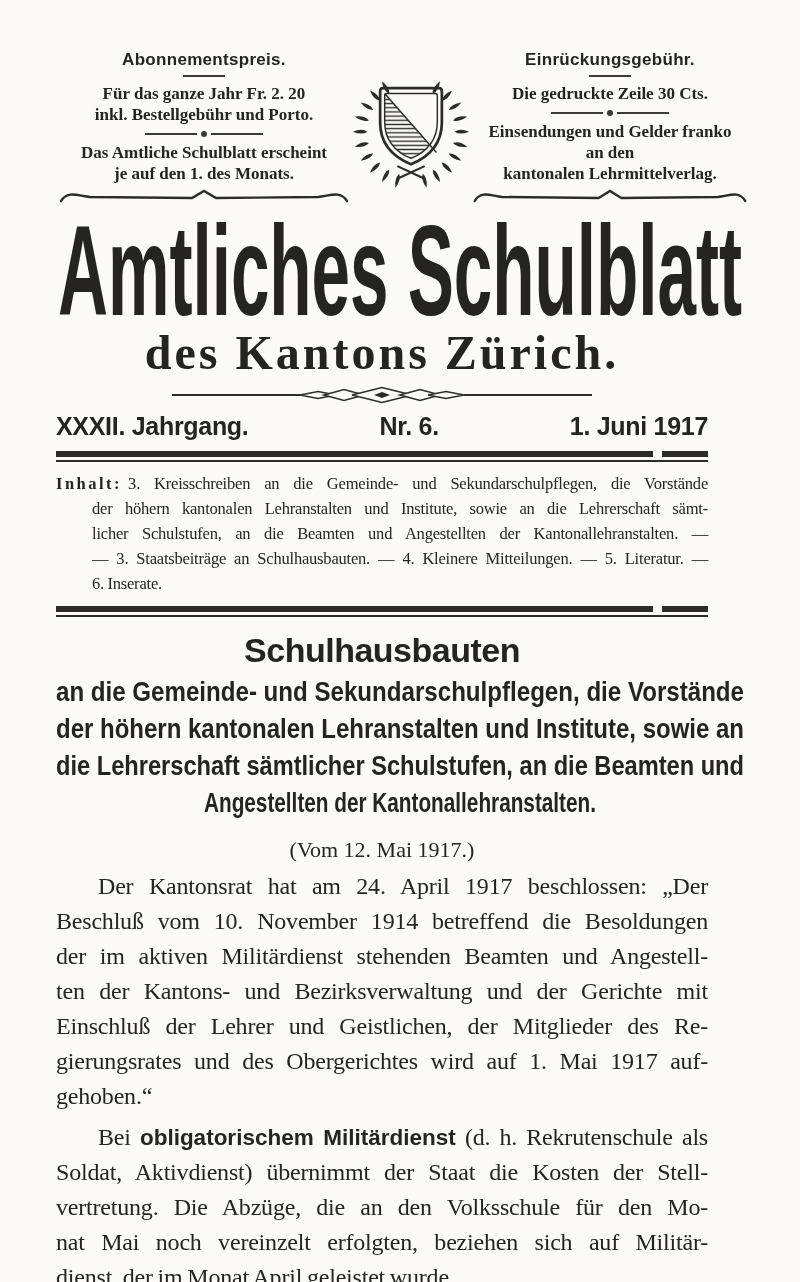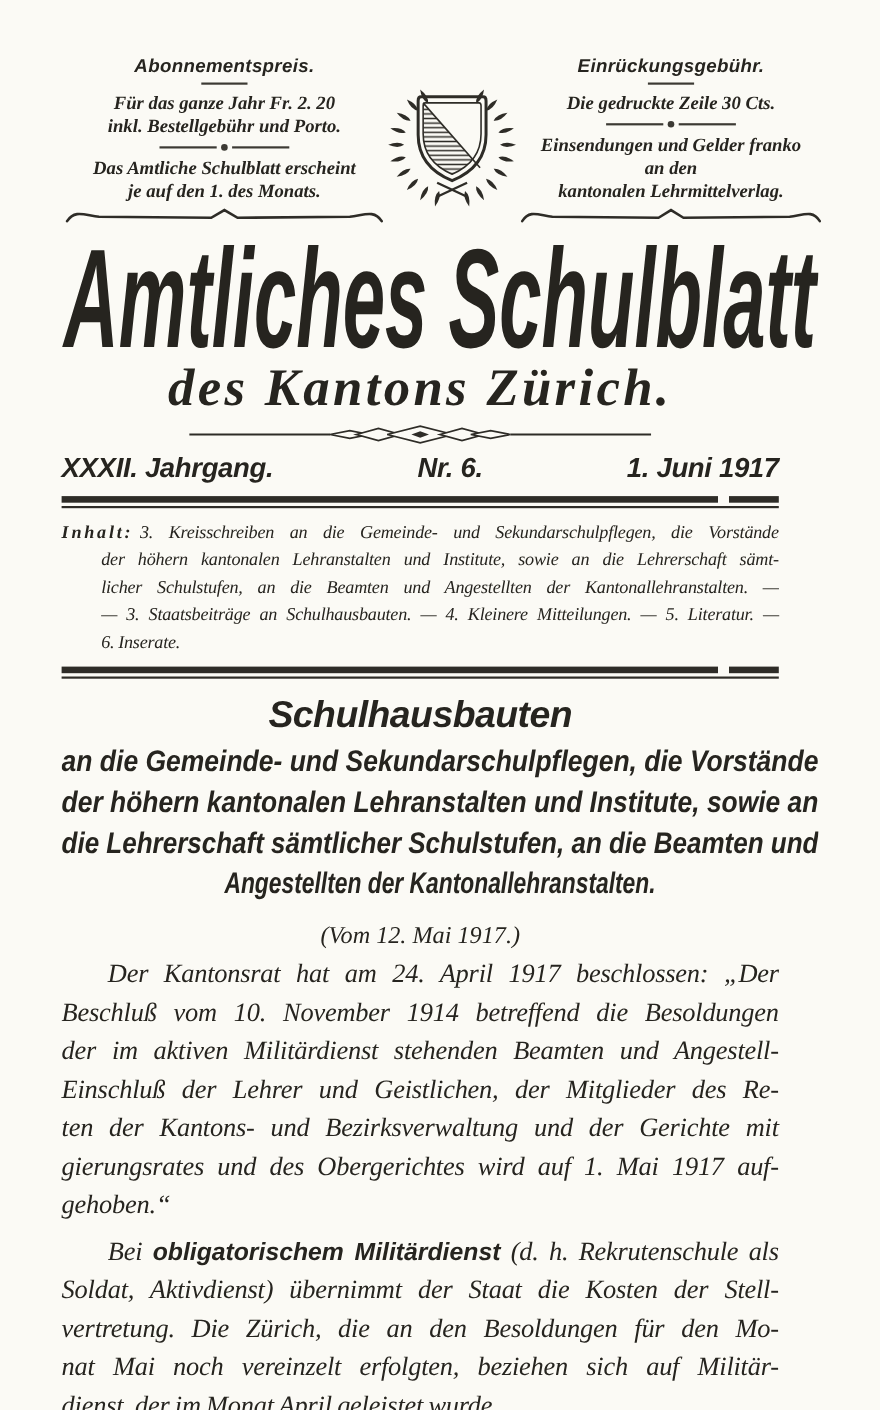--- a/index.html
+++ b/index.html
@@ -1,18 +1,18 @@
 <!DOCTYPE html>
 <html><head>
 <meta charset="utf-8">
 <style>
   html,body{margin:0;padding:0;}
   body{width:800px;height:1282px;overflow:hidden;background:#fbfaf5;
        font-family:"Liberation Serif",serif;color:#26241f;}
-  .page{box-sizing:border-box;width:764px;height:1282px;padding:50px 56px 0;font-style:italic;}
+  .page{box-sizing:border-box;width:764px;height:1282px;padding:50px 56px 0;}
   svg text{fill:#26241f;}
 
   
   .masthead{display:flex;justify-content:space-between;align-items:stretch;}
   .mh-col{display:flex;flex-direction:column;height:154px;text-align:center;}
   .mh-left{width:296px;}
   .mh-right{width:280px;}
   .mh-title{font-family:"Liberation Sans",sans-serif;font-weight:bold;font-size:17px;letter-spacing:.3px;}
   .mh-rule{width:42px;height:2px;background:#3c3a34;margin:5px auto 6px;}
   .mh-line{font-weight:bold;font-size:17px;line-height:21px;}
@@ -196,29 +196,29 @@
     <text x="0" y="101" textLength="688" lengthAdjust="spacingAndGlyphs" font-family="Liberation Sans, sans-serif" font-size="27" font-weight="bold">die Lehrerschaft sämtlicher Schulstufen, an die Beamten und</text>
     <text x="344" y="138" text-anchor="middle" textLength="392" lengthAdjust="spacingAndGlyphs" font-family="Liberation Sans, sans-serif" font-size="27" font-weight="bold">Angestellten der Kantonallehranstalten.</text>
   </svg>
 
   <div class="vom">(Vom 12. Mai 1917.)</div>
 
   <div class="para">
     <div class="bl bl-ind">Der Kantonsrat hat am 24. April 1917 beschlossen: „Der</div>
     <div class="bl">Beschluß vom 10. November 1914 betreffend die Besoldungen</div>
     <div class="bl">der im aktiven Militärdienst stehenden Beamten und Angestell-</div>
+    <div class="bl">ten der Kantons- und Bezirksverwaltung und der Gerichte mit</div>
     <div class="bl">Einschluß der Lehrer und Geistlichen, der Mitglieder des Re-</div>
-    <div class="bl">ten der Kantons- und Bezirksverwaltung und der Gerichte mit</div>
     <div class="bl">gierungsrates und des Obergerichtes wird auf 1. Mai 1917 auf-</div>
     <div class="bl bl-last">gehoben.“</div>
   </div>
 
   <div class="para">
     <div class="bl bl-ind">
       <span>Bei </span><span class="b-sans">obligatorischem Militärdienst</span><span> (d. h. Rekrutenschule als</span>
     </div>
     <div class="bl">Soldat, Aktivdienst) übernimmt der Staat die Kosten der Stell-</div>
-    <div class="bl">vertretung.  Die Zürich, die an den Besoldungen für den Mo-</div>
+    <div class="bl">vertretung.  Die Abzüge, die an den Volksschule für den Mo-</div>
     <div class="bl">nat Mai noch vereinzelt erfolgten, beziehen sich auf Militär-</div>
     <div class="bl bl-last">dienst, der im Monat April geleistet wurde.</div>
   </div>
 
 </div>
 
 </body></html>

